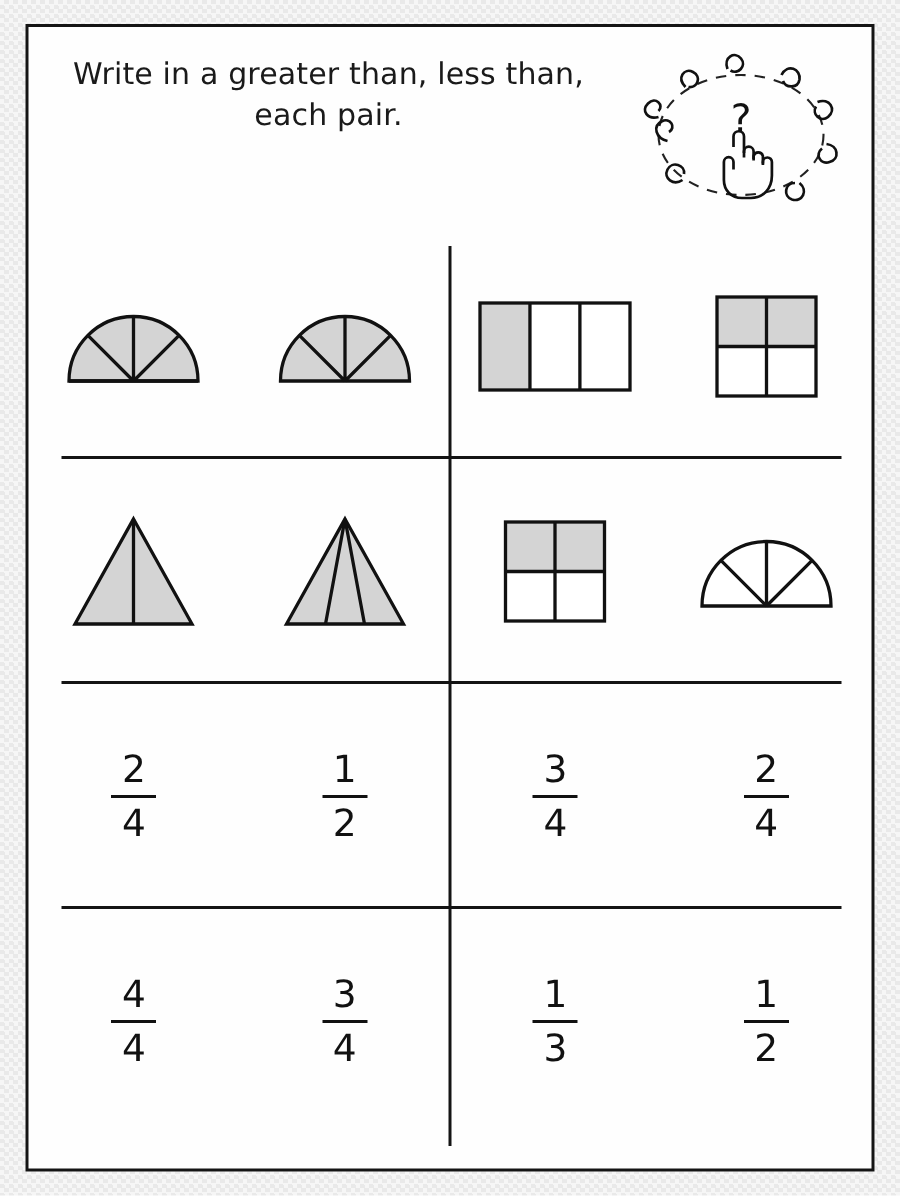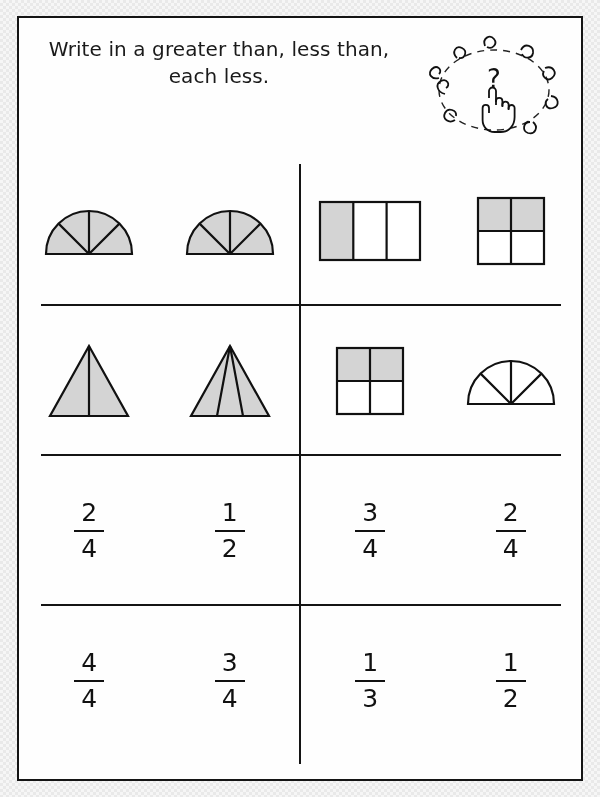--- a/index.html
+++ b/index.html
@@ -137,21 +137,21 @@
 </style>
 </head>
 <body>
 
 <div class="page">
   <div class="sheet">
 
     <div class="header">
       <div class="title">
         <span class="line">Write in a greater than, less than,</span>
-        <span class="line">each less.</span>
+        <span class="line">each pair.</span>
       </div>
 
       <div class="doodle">
         <svg width="146" height="118" viewBox="0 0 146 118">
 
           <ellipse cx="73" cy="56" rx="55" ry="40" fill="none" stroke="#222" stroke-width="1.4" stroke-dasharray="7 6"></ellipse>
 
           <path class="thin" d="M24 60 c-8 -2 -10 -10 -4 -13 c6 -3 10 4 5 7"></path>
           <path class="thin" d="M18 44 c-7 2 -12 -4 -7 -9 c5 -5 11 1 7 5"></path>
           <path class="thin" d="M36 24 c-6 -6 -1 -13 5 -10 c6 3 3 11 -3 10"></path>

